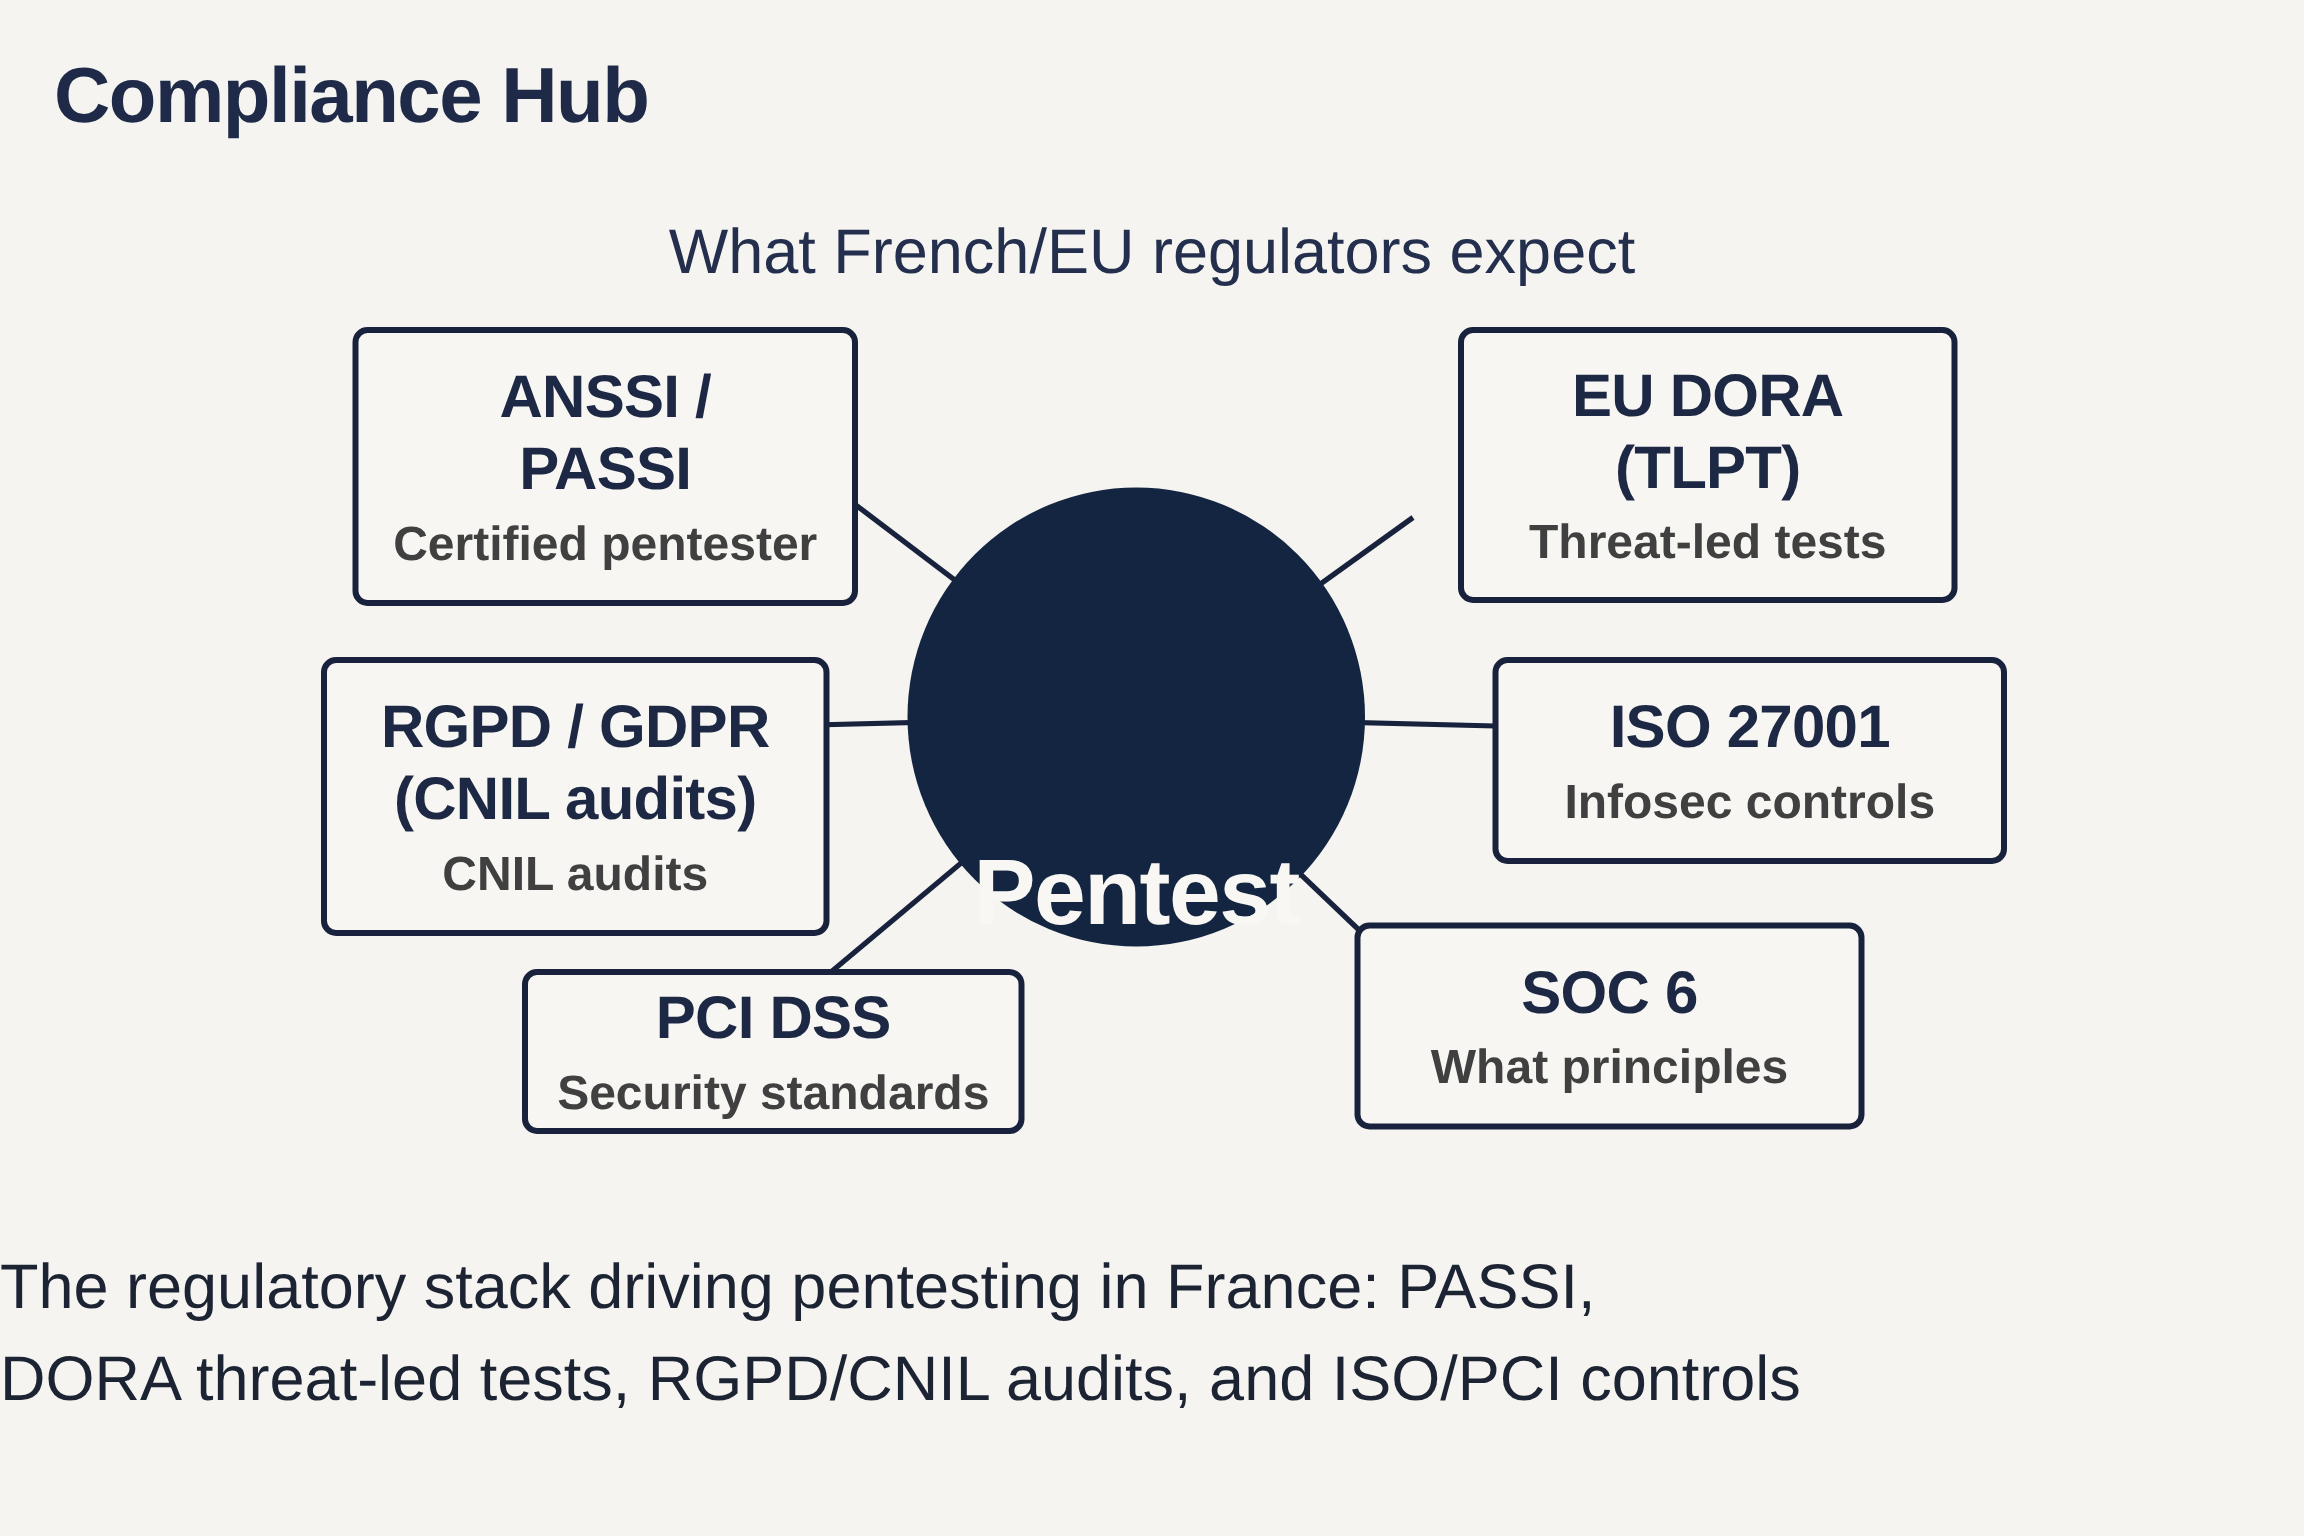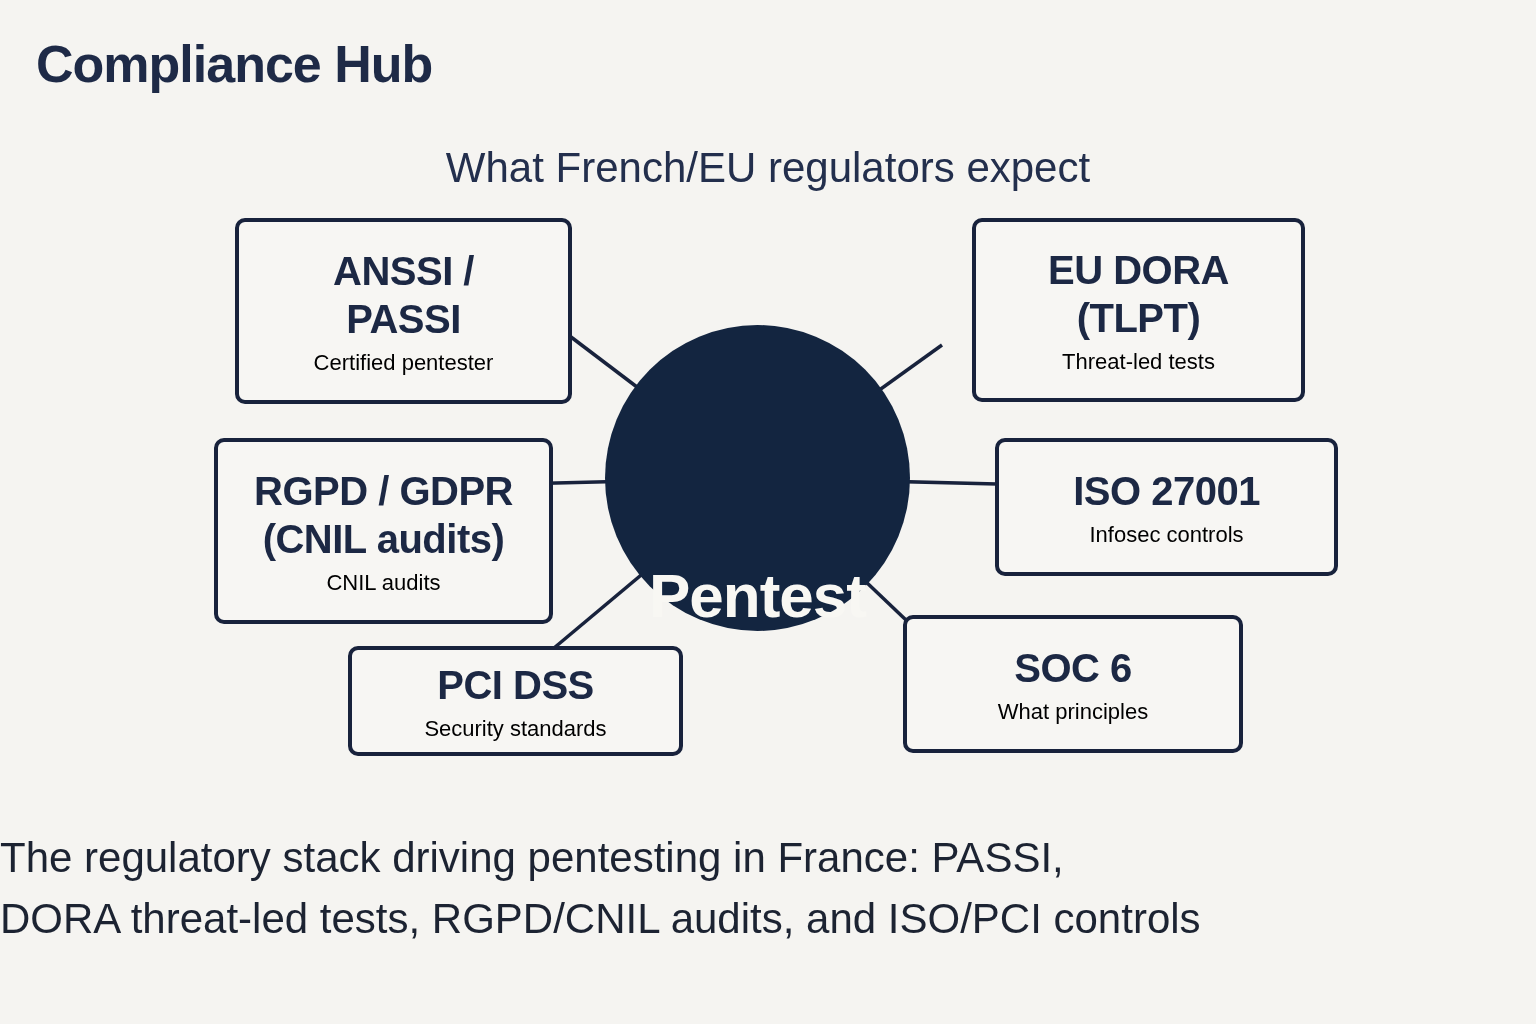--- a/index.html
+++ b/index.html
@@ -56,23 +56,23 @@
   }
   .node-title {
     font-size: 40px;
     font-weight: 700;
     line-height: 1.2;
     letter-spacing: -0.5px;
     color: #1c2844;
     white-space: pre-line;
   }
   .node-sub {
-    font-size: 22px;
-    font-weight: 400;
-    color: #000000;
+    font-size: 32px;
+    font-weight: 700;
+    color: #404040;
     margin-top: 7px;
   }
   .node-anssi { left: 235px; top: 218px; width: 337px; height: 186px; }
   .node-dora  { left: 940px; top: 218px; width: 333px; height: 184px; margin-left: 32px; }
   .node-rgpd  { left: 178px; top: 438px; width: 339px; height: 186px; margin-left: 36px; }
   .node-iso   { left: 995px; top: 438px; width: 343px; height: 138px; }
   .node-pci   { left: 348px; top: 646px; width: 335px; height: 110px; }
   .node-soc   { left: 903px; top: 615px; width: 340px; height: 138px; }
   .hub {
     position: absolute;

